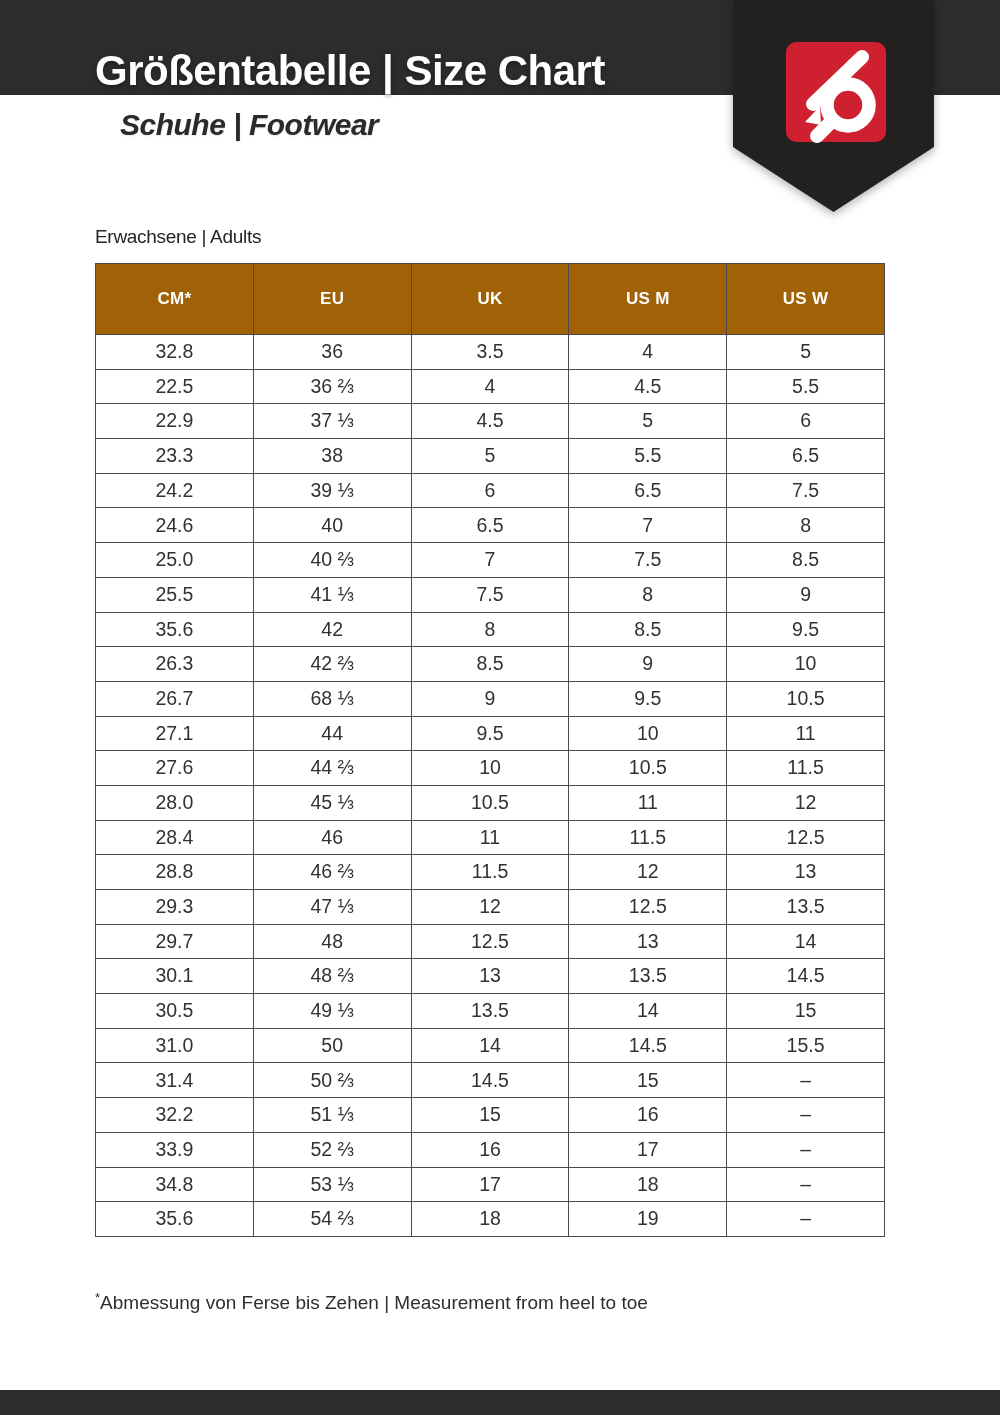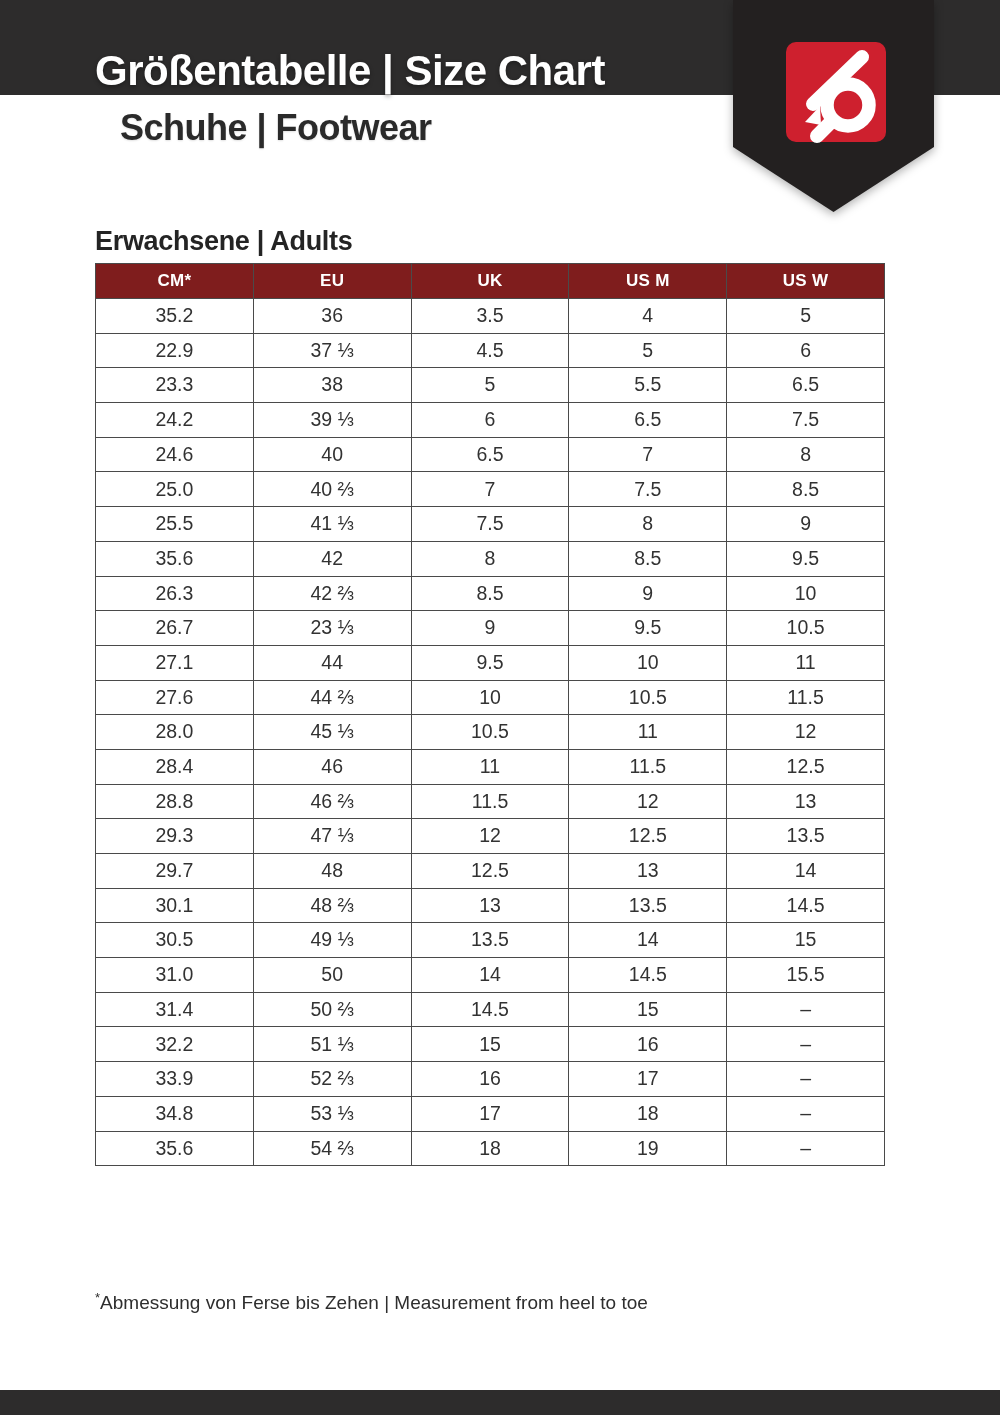--- a/index.html
+++ b/index.html
@@ -18,41 +18,42 @@
     background:#2d2c2c;
   }
   .title-main {
     position:absolute; left:95px; top:50px;
     font-size:42px; font-weight:bold; color:#ffffff;
     line-height:1.0; letter-spacing:-0.5px; white-space:nowrap;
     text-shadow:0 2px 4px rgba(0,0,0,0.35);
   }
   .title-sub {
     position:absolute; left:120px; top:110px;
-    font-size:36px; font-weight:bold; color:#2a2a2a;
+    font-size:30px; font-weight:bold; color:#2a2a2a;
     line-height:1.0; letter-spacing:-0.5px; white-space:nowrap;
     text-shadow:0 1px 2px rgba(0,0,0,0.12);
+    font-style:italic;
   }
   .pennant {
     position:absolute; left:733px; top:0; width:201px; height:212px;
     filter:drop-shadow(0 3px 5px rgba(0,0,0,0.30));
   }
   .section-heading {
     position:absolute; left:95px; top:226px;
-    font-size:27px; font-weight:bold; color:#242424;
+    font-size:19px; font-weight:normal; color:#242424;
     letter-spacing:-0.3px; white-space:nowrap;
   }
   table.size-table {
     position:absolute; left:95px; top:263px; width:790px;
     border-collapse:collapse; table-layout:fixed;
   }
   table.size-table th {
-    background:#7f1d1d; color:#ffffff;
+    background:#a16207; color:#ffffff;
     font-size:17px; font-weight:bold; letter-spacing:0.3px;
-    height:35px; text-align:center; vertical-align:middle;
+    height:71px; text-align:center; vertical-align:middle;
     border:1px solid #4a4a4a; padding:0;
   }
   table.size-table td {
     height:34.7px; text-align:center; vertical-align:middle;
     font-size:19.5px; color:#323232; line-height:1;
     border:1px solid #4a4a4a; padding:0; background:#ffffff;
   }
   .footnote {
     position:absolute; left:95px; top:1290px;
     font-size:19px; color:#2e2e2e; white-space:nowrap;
@@ -92,25 +93,32 @@
       <tr>
         <th>CM*</th>
         <th>EU</th>
         <th>UK</th>
         <th>US M</th>
         <th>US W</th>
       </tr>
     </thead>
     <tbody>
         <tr>
-          <td>35.2</td>
+          <td>32.8</td>
           <td>36</td>
           <td>3.5</td>
           <td>4</td>
           <td>5</td>
+        </tr>
+        <tr>
+          <td>22.5</td>
+          <td>36 ⅔</td>
+          <td>4</td>
+          <td>4.5</td>
+          <td>5.5</td>
         </tr>
         <tr>
           <td>22.9</td>
           <td>37 ⅓</td>
           <td>4.5</td>
           <td>5</td>
           <td>6</td>
         </tr>
         <tr>
           <td>23.3</td>
@@ -156,21 +164,21 @@
         </tr>
         <tr>
           <td>26.3</td>
           <td>42 ⅔</td>
           <td>8.5</td>
           <td>9</td>
           <td>10</td>
         </tr>
         <tr>
           <td>26.7</td>
-          <td>23 ⅓</td>
+          <td>68 ⅓</td>
           <td>9</td>
           <td>9.5</td>
           <td>10.5</td>
         </tr>
         <tr>
           <td>27.1</td>
           <td>44</td>
           <td>9.5</td>
           <td>10</td>
           <td>11</td>

